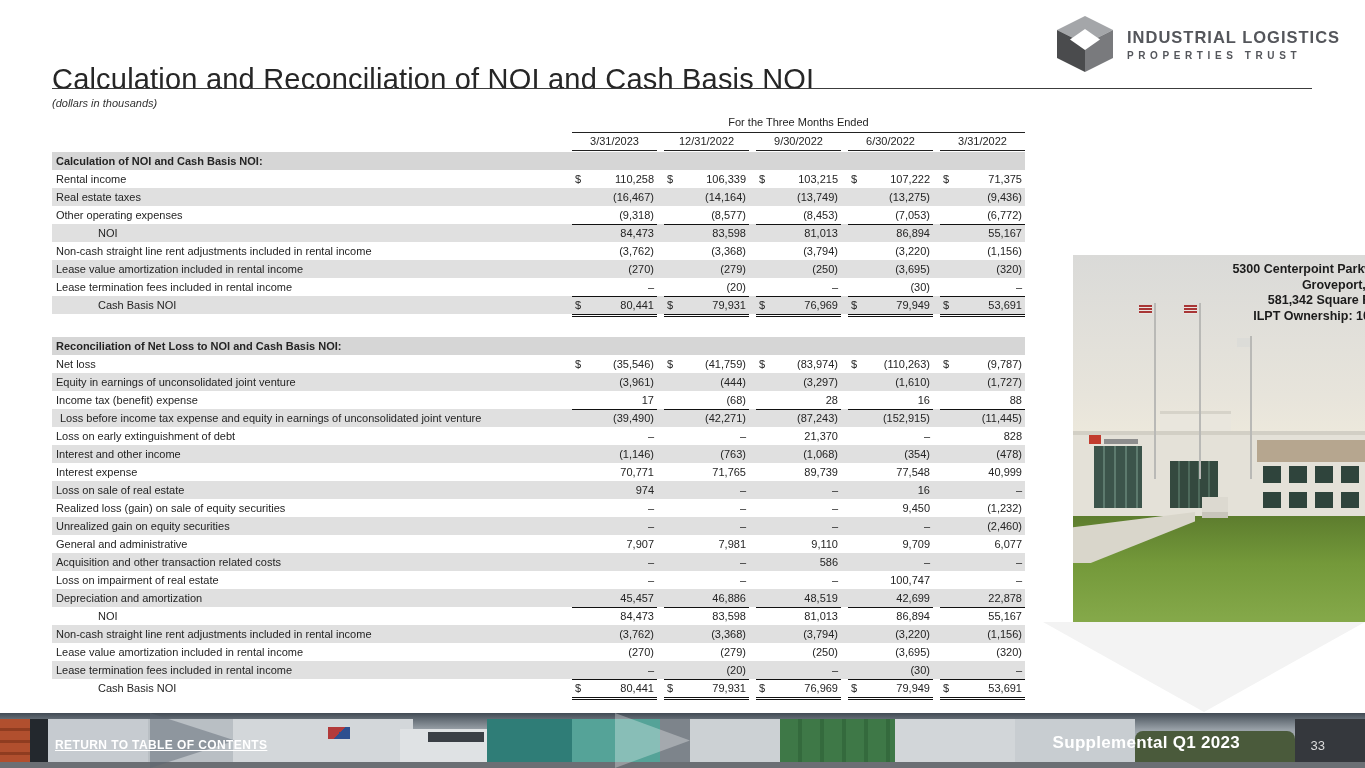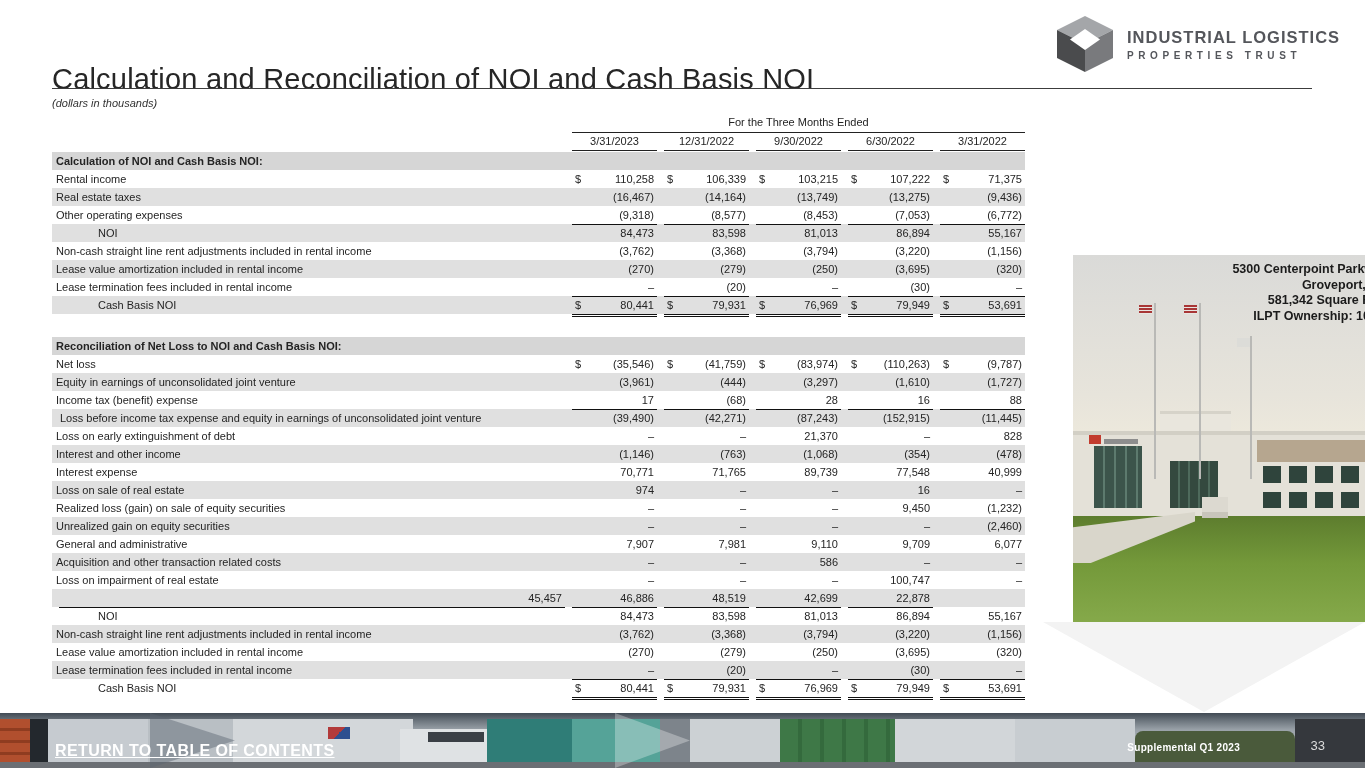--- a/index.html
+++ b/index.html
@@ -94,23 +94,23 @@
   .fp-green{left:780px;width:115px;background:repeating-linear-gradient(90deg,#3e7847 0 18px,#346a3d 18px 22px);}
   .fp-w4{left:895px;width:120px;background:#d2d6d9;}
   .fp-w5{left:1015px;width:120px;background:#c8cdd1;}
   .fp-bush{left:1135px;width:160px;top:18px;background:#4a5a3b;border-radius:8px 8px 0 0;}
   .fp-dark2{left:1295px;width:70px;background:#35383d;}
   .fp-ground{position:absolute;left:0;right:0;bottom:0;height:6px;background:#6b6f74;}
   .tri1{position:absolute;left:150px;top:0;bottom:0;width:85px;background:rgba(90,100,112,.45);
         clip-path:polygon(0 0,100% 50%,0 100%);}
   .tri2{position:absolute;left:615px;top:0;bottom:0;width:75px;background:rgba(255,255,255,.30);
         clip-path:polygon(0 0,100% 50%,0 100%);}
-  .return-link{position:absolute;left:55px;bottom:8px;z-index:5;color:#fff;font-size:16px;
+  .return-link{position:absolute;left:55px;bottom:16px;z-index:5;color:#fff;font-size:12px;
                font-weight:bold;letter-spacing:.4px;text-decoration:underline;cursor:pointer;}
-  .supp-label{position:absolute;right:125px;bottom:15px;z-index:5;color:#fff;font-size:10px;
+  .supp-label{position:absolute;right:125px;bottom:15px;z-index:5;color:#fff;font-size:17px;
               font-weight:bold;letter-spacing:.3px;}
   .page-num{position:absolute;right:40px;bottom:15px;z-index:5;color:#dcdcdc;font-size:13px;}
 </style>
 </head>
 <body>
 
 <div class="slide">
 
   <h1 class="title">Calculation and Reconciliation of NOI and Cash Basis NOI</h1>
   <div class="logo">
@@ -845,20 +845,21 @@
             </div>
           </div>
           <div class="vcell">
             <div class="vinner">
               <span class="dollar"></span>
               <span class="val">–</span>
             </div>
           </div>
         </div>
         <div class="grid-row data-row shaded">
+          <div class="label">Depreciation and amortization</div>
           <div class="vcell">
             <div class="vinner b1">
               <span class="dollar"></span>
               <span class="val">45,457</span>
             </div>
           </div>
           <div class="vcell">
             <div class="vinner b1">
               <span class="dollar"></span>
               <span class="val">46,886</span>

